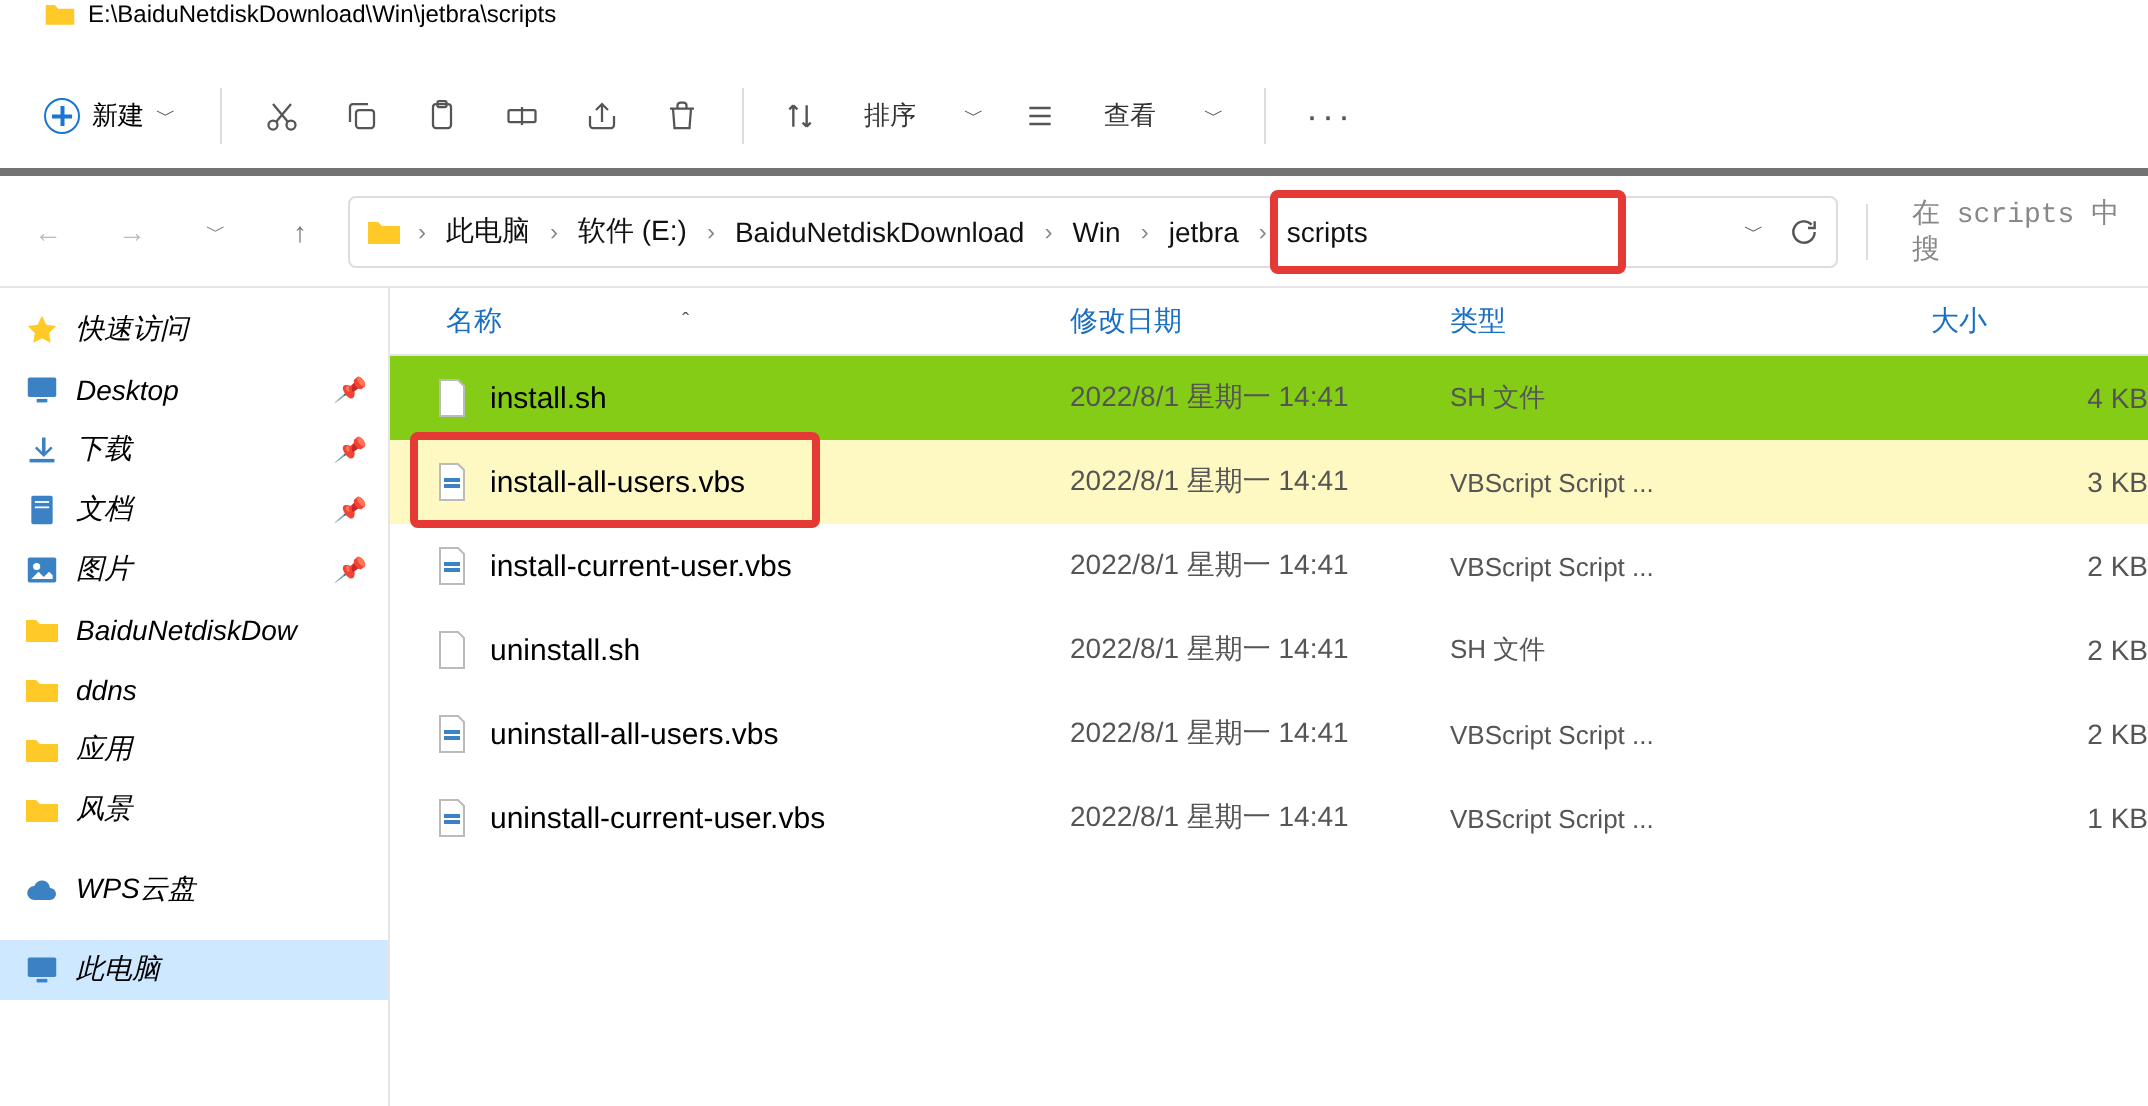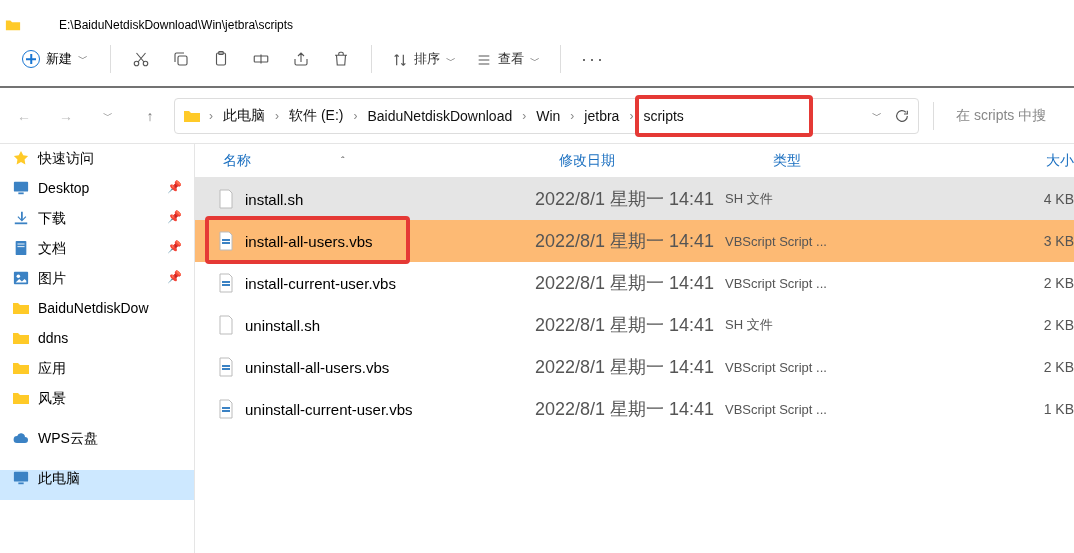--- a/index.html
+++ b/index.html
@@ -1,66 +1,66 @@
 <!DOCTYPE html>
 <html><head>
 <meta charset="utf-8">
 <style>
 * { margin: 0; padding: 0; box-sizing: border-box; font-family: "Microsoft YaHei", "Segoe UI", sans-serif; }
 body { background: #fff; font-size: 13px; color: #000; width: 1074px; height: 553px; overflow: hidden; }
 
-.titlebar { height: 32px; display: flex; align-items: flex-end; padding: 0 5px; background: #fff; gap: 32px; }
+.titlebar { height: 32px; display: flex; align-items: flex-start; padding: 0 22px; background: #fff; }
 .titlebar .folder-icon { width: 16px; height: 14px; margin-right: 6px; }
 .titlebar .title { font-size: 12px; color: #000; }
 
-.toolbar { height: 56px; display: flex; align-items: center; padding: 0 12px; gap: 4px; background: #fff; border-bottom: 2px solid #737373; }
+.toolbar { height: 56px; display: flex; align-items: center; padding: 0 12px; gap: 4px; background: #fff; border-bottom: 4px solid #737373; }
 .new-btn { display: flex; align-items: center; gap: 6px; padding: 6px 10px; cursor: pointer; border-radius: 4px; }
 .circle-plus { width: 18px; height: 18px; border: 1.5px solid #1976d2; border-radius: 50%; position: relative; display: inline-block; }
 .circle-plus::before, .circle-plus::after { content: ""; position: absolute; background: #1976d2; }
 .circle-plus::before { width: 10px; height: 1.5px; top: 50%; left: 50%; transform: translate(-50%, -50%); }
 .circle-plus::after { width: 1.5px; height: 10px; top: 50%; left: 50%; transform: translate(-50%, -50%); }
 .chev-down { font-size: 10px; color: #555; }
 .tsep { width: 1px; height: 28px; background: #ddd; margin: 0 8px; }
 .ticon { width: 36px; height: 36px; display: flex; align-items: center; justify-content: center; border-radius: 4px; cursor: pointer; color: #555; }
 .ticon svg { width: 18px; height: 18px; stroke: #555; fill: none; stroke-width: 1.5; }
-.tlabel { display: flex; align-items: flex-end; gap: 6px; padding: 6px 8px; cursor: pointer; color: #333; }
+.tlabel { display: flex; align-items: center; gap: 24px; padding: 6px 8px; cursor: pointer; color: #333; }
 .more-dots { font-size: 18px; color: #555; letter-spacing: 2px; padding: 0 8px; }
 
 .navbar { height: 56px; display: flex; align-items: center; padding: 0 6px; gap: 6px; border-bottom: 1px solid #e5e5e5; }
 .navbtn { width: 36px; height: 36px; display: flex; align-items: center; justify-content: center; color: #777; cursor: pointer; font-size: 14px; }
 .navbtn.dis { color: #bbb; }
 .addrbar { flex: 1; height: 36px; border: 1px solid #ddd; border-radius: 4px; display: flex; align-items: center; padding: 0 8px; gap: 4px; position: relative; }
 .addrfolder { width: 18px; height: 16px; margin-right: 4px; }
 .crumb { padding: 4px 6px; cursor: pointer; font-size: 14px; color: #111; }
 .chev { color: #888; font-size: 12px; }
 .addr-right { margin-left: auto; display: flex; align-items: center; gap: 12px; }
 .highlight-box { position: absolute; border: 4px solid #e53935; border-radius: 4px; pointer-events: none; }
-.searchbox { width: 120px; height: 36px; display: flex; align-items: center; padding: 0 8px; color: #888; font-size: 14px; }
+.searchbox { width: 120px; height: 36px; display: flex; align-items: center; padding: 0 8px; color: #888; font-size: 14px; font-family: Liberation Mono, monospace; }
 
 .main { display: flex; height: calc(553px - 32px - 56px - 56px); }
 .sidebar { width: 195px; border-right: 1px solid #e5e5e5; padding-top: 6px; }
-.side-item { display: flex; height: 30px; padding: 0 12px; gap: 8px; cursor: pointer; position: relative; font-size: 14px; }
+.side-item { display: flex; align-items: center; height: 30px; padding: 0 12px; gap: 8px; cursor: pointer; position: relative; font-size: 14px; font-style: italic; }
 .side-item.sel { background: #cde8ff; }
 .side-item .pin { margin-left: auto; color: #666; font-size: 12px; }
 .side-icon { width: 18px; height: 16px; }
 .side-spacer { height: 10px; }
 
 .content { flex: 1; }
-.colheader { display: flex; height: 34px; align-items: center; border-bottom: 1px solid #e5e5e5; color: #1a6fc0; font-size: 14px; gap: 24px; }
+.colheader { display: flex; height: 34px; align-items: center; border-bottom: 1px solid #e5e5e5; color: #1a6fc0; font-size: 14px; }
 .col-name { width: 340px; padding-left: 28px; display: flex; align-items: center; gap: 90px; }
 .sort-arrow { font-size: 11px; color: #555; }
 .col-date { width: 190px; }
 .col-type { width: 160px; }
-.col-size { flex: 1; text-align: right; }
+.col-size { flex: 1; text-align: center; }
 
 .row { display: flex; height: 42px; align-items: center; font-size: 15px; position: relative; }
-.row.alt { background: #e5e5e5; }
-.row.sel { background: #fdba74; }
+.row.alt { background: #84cc16; }
+.row.sel { background: #fef9c3; }
 .row .cell-name { width: 340px; padding-left: 22px; display: flex; align-items: center; gap: 10px; }
-.row .cell-date { width: 190px; color: #555; font-size: 18px; }
+.row .cell-date { width: 190px; color: #555; font-size: 14px; }
 .row .cell-type { width: 160px; color: #555; font-size: 13px; }
 .row .cell-size { flex: 1; text-align: right; color: #555; font-size: 14px; }
 .file-icon { width: 18px; height: 20px; }
 .row-highlight { position: absolute; border: 4px solid #e53935; border-radius: 4px; pointer-events: none; }
 
 .folder-yellow { fill: #ffca28; }
 </style>
 </head>
 <body>
 

